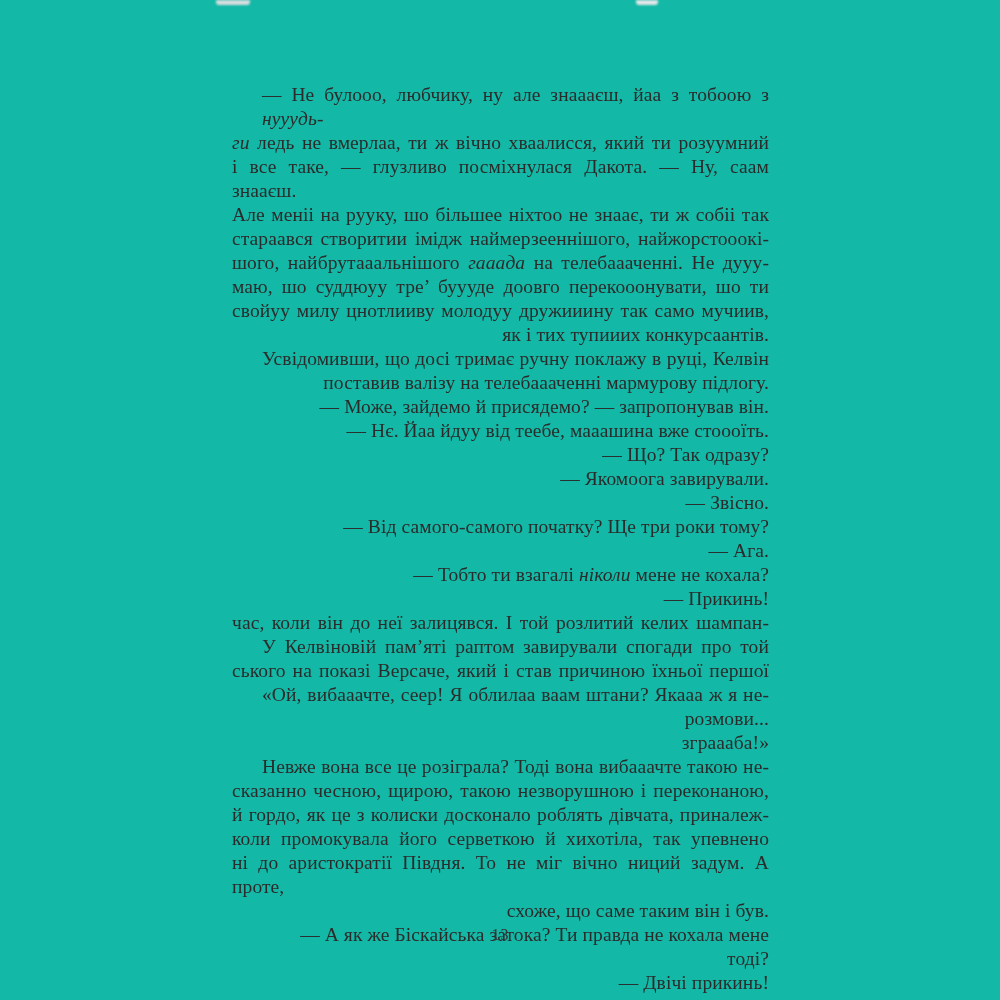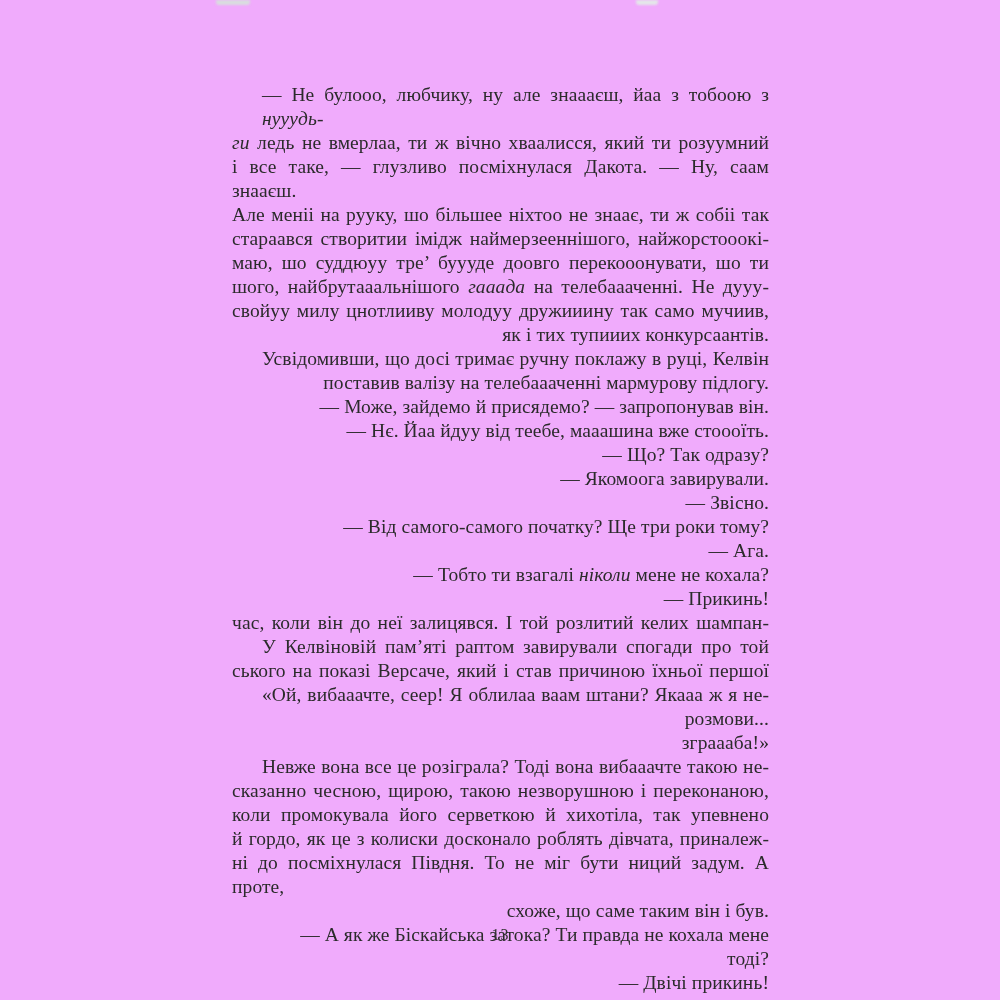--- a/index.html
+++ b/index.html
@@ -6,21 +6,21 @@
     margin: 0;
     padding: 0;
     width: 1000px;
     height: 1000px;
     background: #ffffff;
   }
   .book-page {
     position: relative;
     width: 1000px;
     height: 1000px;
-    background: #f0abfc;
+    background: #14b8a6;
     font-family: "Liberation Serif", "DejaVu Serif", serif;
     color: #2b2b2b;
     overflow: hidden;
   }
   .edge-artifact {
     position: absolute;
     top: 0;
     height: 5px;
     border-radius: 0 0 3px 3px;
     filter: blur(1px);
@@ -74,22 +74,22 @@
 
 <div class="book-page">
   <div class="edge-artifact a1"></div>
   <div class="edge-artifact a2"></div>
   <div class="text-block" id="text-block">
       <div class="line just indent">— Не булооо, любчику, ну але знаааєш, йаа з тобоою з <em>нууудь-</em></div>
       <div class="line just"><em>ги</em> ледь не вмерлаа, ти ж вічно хваалисся, який ти розуумний</div>
       <div class="line just">і все таке, — глузливо посміхнулася Дакота. — Ну, саам знааєш.</div>
       <div class="line just">Але меніі на рууку, шо більшее ніхтоо не знаає, ти ж собіі так</div>
       <div class="line just">стараався створитии імідж наймерзееннішого, найжорстооокі-</div>
+      <div class="line just">шого, найбрутааальнішого <em>гааада</em> на телебаааченні. Не дууу-</div>
       <div class="line just">маю, шо суддюуу тре’ буууде доовго перекооонувати, шо ти</div>
-      <div class="line just">шого, найбрутааальнішого <em>гааада</em> на телебаааченні. Не дууу-</div>
       <div class="line just">свойуу милу цнотлииву молодуу дружииину так само мучиив,</div>
       <div class="line">як і тих тупииих конкурсаантів.</div>
       <div class="line just indent">Усвідомивши, що досі тримає ручну поклажу в руці, Келвін</div>
       <div class="line">поставив валізу на телебаааченні мармурову підлогу.</div>
       <div class="line indent">— Може, зайдемо й присядемо? — запропонував він.</div>
       <div class="line indent">— Нє. Йаа йдуу від теебе, мааашина вже стоооїть.</div>
       <div class="line indent">— Що? Так одразу?</div>
       <div class="line indent">— Якомоога завирували.</div>
       <div class="line indent">— Звісно.</div>
       <div class="line indent">— Від самого-самого початку? Ще три роки тому?</div>
@@ -97,21 +97,21 @@
       <div class="line indent">— Тобто ти взагалі <em>ніколи</em> мене не кохала?</div>
       <div class="line indent">— Прикинь!</div>
       <div class="line just">час, коли він до неї залицявся. І той розлитий келих шампан-</div>
       <div class="line just indent">У Келвіновій пам’яті раптом завирували спогади про той</div>
       <div class="line just">ського на показі Версаче, який і став причиною їхньої першої</div>
       <div class="line just indent">«Ой, вибааачте, сеер! Я облилаа ваам штани? Якааа ж я не-</div>
       <div class="line">розмови...</div>
       <div class="line">зграааба!»</div>
       <div class="line just indent">Невже вона все це розіграла? Тоді вона вибааачте такою не-</div>
       <div class="line just">сказанно чесною, щирою, такою незворушною і переконаною,</div>
+      <div class="line just">й гордо, як це з колиски досконало роблять дівчата, приналеж-</div>
       <div class="line just">коли промокувала його серветкою й хихотіла, так упевнено</div>
-      <div class="line just">й гордо, як це з колиски досконало роблять дівчата, приналеж-</div>
-      <div class="line just">ні до посміхнулася Півдня. То не міг бути ниций задум. А проте,</div>
+      <div class="line just">ні до аристократії Півдня. То не міг вічно ниций задум. А проте,</div>
       <div class="line">схоже, що саме таким він і був.</div>
       <div class="line indent">— А як же Біскайська затока? Ти правда не кохала мене тоді?</div>
       <div class="line indent">— Двічі прикинь!</div>
     </div>
   <div class="page-number">13</div>
 </div>
 
 </body></html>

